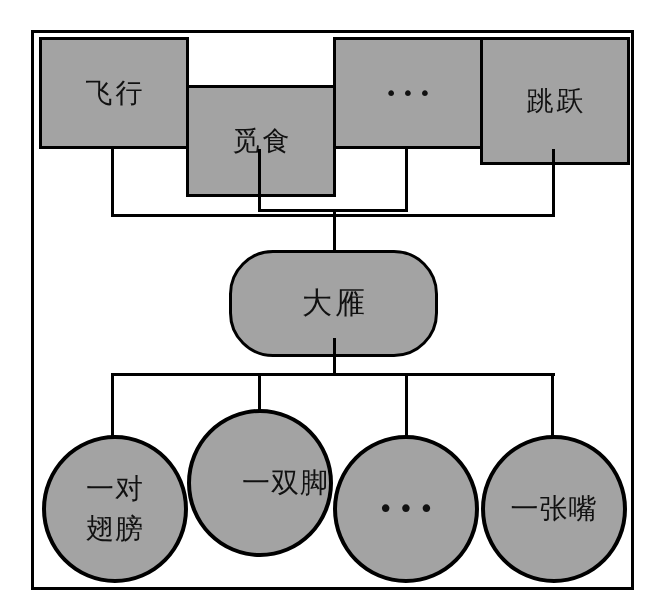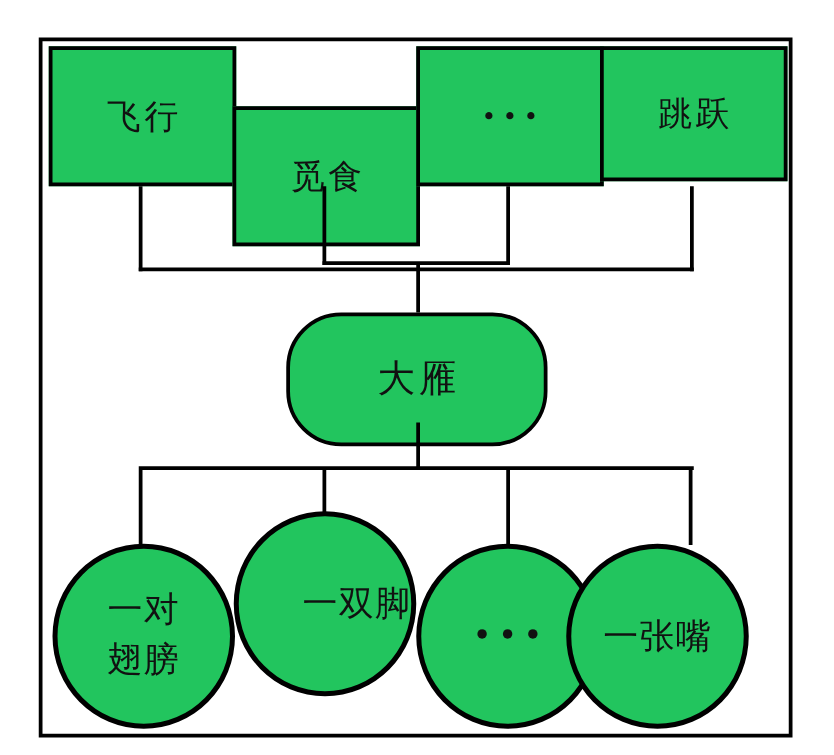--- a/index.html
+++ b/index.html
@@ -4,21 +4,21 @@
 <style>
   html,body{margin:0;padding:0;}
   body{
     width:667px;height:604px;background:#ffffff;
     font-family:"Liberation Serif","DejaVu Serif",serif;
     color:#111111;position:relative;overflow:hidden;
   }
   .abs{position:absolute;box-sizing:border-box;}
   .frame{border:3px solid #000;background:transparent;}
   .node{
-    border:3px solid #000;background:#22c55e;
+    border:3px solid #000;background:#a3a3a3;
     display:flex;align-items:center;justify-content:center;
     text-align:center;
   }
   .rect-node{font-size:27px;letter-spacing:3px;text-indent:3px;}
   .stadium{border-radius:44px;font-size:30px;letter-spacing:3px;text-indent:3px;}
   .circle{border:4px solid #000;border-radius:50%;font-size:28px;letter-spacing:1px;}
   .circle .two-line{line-height:40px;font-family:Liberation Serif, serif;}
   .line{position:absolute;background:#000000;}
   .dots-sm{font-size:20px;letter-spacing:5px;text-indent:5px;font-family:"DejaVu Sans",sans-serif;}
   .dots-lg{font-size:26px;letter-spacing:5px;text-indent:5px;font-family:"DejaVu Sans",sans-serif;}
@@ -30,21 +30,21 @@
 
 <div class="abs node rect-node" style="left:39px;top:37px;width:150px;height:112px;">
   <span>飞行</span>
 </div>
 <div class="abs node rect-node" style="left:186px;top:37px;width:150px;height:112px;margin-top:48px;">
   <span>觅食</span>
 </div>
 <div class="abs node rect-node" style="left:333px;top:37px;width:150px;height:112px;">
   <span class="dots-sm">•••</span>
 </div>
-<div class="abs node rect-node" style="left:480px;top:37px;width:150px;height:108px;">
+<div class="abs node rect-node" style="left:480px;top:37px;width:150px;height:128px;">
   <span>跳跃</span>
 </div>
 
 <div class="line" style="left:111px;top:149px;width:3px;height:68px;"></div>
 <div class="line" style="left:258px;top:149px;width:3px;height:63px;"></div>
 <div class="line" style="left:405px;top:149px;width:3px;height:63px;"></div>
 <div class="line" style="left:552px;top:149px;width:3px;height:68px;"></div>
 <div class="line" style="left:258px;top:209px;width:150px;height:3px;"></div>
 <div class="line" style="left:111px;top:214px;width:444px;height:3px;"></div>
 <div class="line" style="left:333px;top:212px;width:3px;height:38px;"></div>
@@ -65,15 +65,15 @@
     <span>一对</span><br>
     <span>翅膀</span>
   </span>
 </div>
 <div class="abs node circle" style="left:187px;top:409px;width:146px;height:148px;justify-content:flex-end;">
   <span>一双脚</span>
 </div>
 <div class="abs node circle" style="left:333px;top:435px;width:146px;height:148px;">
   <span class="dots-lg">•••</span>
 </div>
-<div class="abs node circle" style="left:453px;top:435px;width:146px;height:148px;font-family:Liberation Serif, serif;">
+<div class="abs node circle" style="left:481px;top:435px;width:146px;height:148px;font-family:Liberation Serif, serif;">
   <span>一张嘴</span>
 </div>
 
 </body></html>

